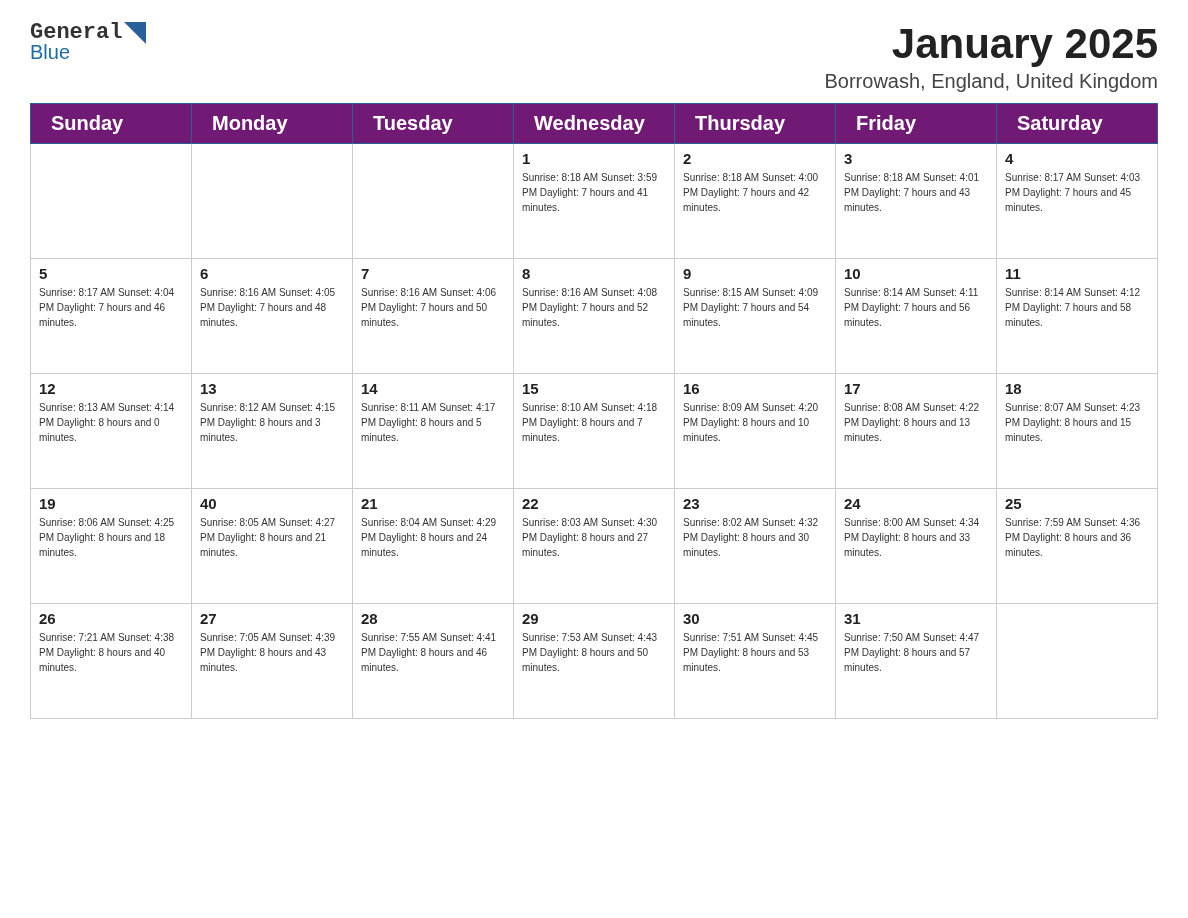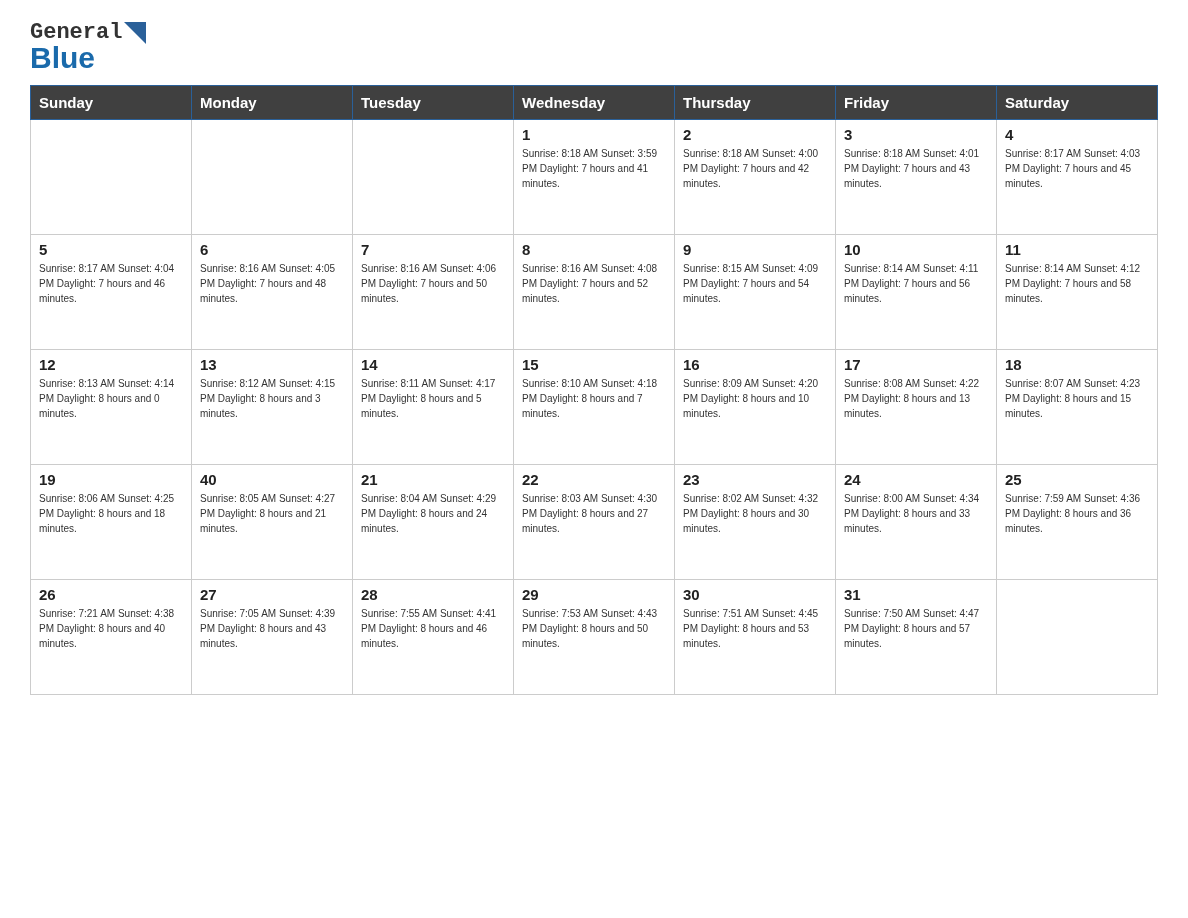--- a/index.html
+++ b/index.html
@@ -20,22 +20,22 @@
       display: flex;
       align-items: center;
       gap: 4px;
     }
     .logo-text-general {
       font-size: 22px;
       font-weight: bold;
       color: #333;
     }
     .logo-text-blue {
-      font-size: 30px;
-      font-weight: bold;
+      font-size: 20px;
+      font-weight: normal;
       color: #1a6aab;
     }
     .title-block {
       text-align: right;
     }
     .month-title {
       font-size: 42px;
       font-weight: bold;
       color: #222;
     }
@@ -43,25 +43,25 @@
       font-size: 20px;
       color: #444;
       margin-top: 2px;
     }
     .calendar {
       width: 100%;
       border-collapse: collapse;
       margin-top: 10px;
     }
     .calendar th {
-      background-color: #404040;
+      background-color: #701a75;
       color: #fff;
-      font-size: 15px;
+      font-size: 20px;
       font-weight: bold;
-      padding: 8px 8px;
+      padding: 8px 20px;
       text-align: left;
       border: 1px solid #2a6099;
     }
     .calendar td {
       border: 1px solid #ccc;
       vertical-align: top;
       padding: 6px 8px;
       width: 14.28%;
       min-height: 110px;
     }
@@ -92,20 +92,24 @@
     <div style="display:flex; flex-direction:column; align-items:flex-start;">
       <div style="display:flex; align-items:center;font-family:Liberation Mono, monospace;">
         <span class="logo-text-general">General</span>
         <svg width="22" height="22" viewBox="0 0 22 22" style="margin-left:2px;">
           <polygon points="0,0 22,0 22,22" fill="#2a6099"></polygon>
         </svg>
       </div>
       <span class="logo-text-blue" style="margin-top:-4px; margin-left: 0;">Blue</span>
     </div>
   </div>
+  <div class="title-block">
+    <div class="month-title">January 2025</div>
+    <div class="location">Borrowash, England, United Kingdom</div>
+  </div>
 </div>
 
 <table class="calendar">
   <thead>
     <tr>
     <th>Sunday</th>
         <th>Monday</th>
         <th>Tuesday</th>
         <th>Wednesday</th>
         <th>Thursday</th>

